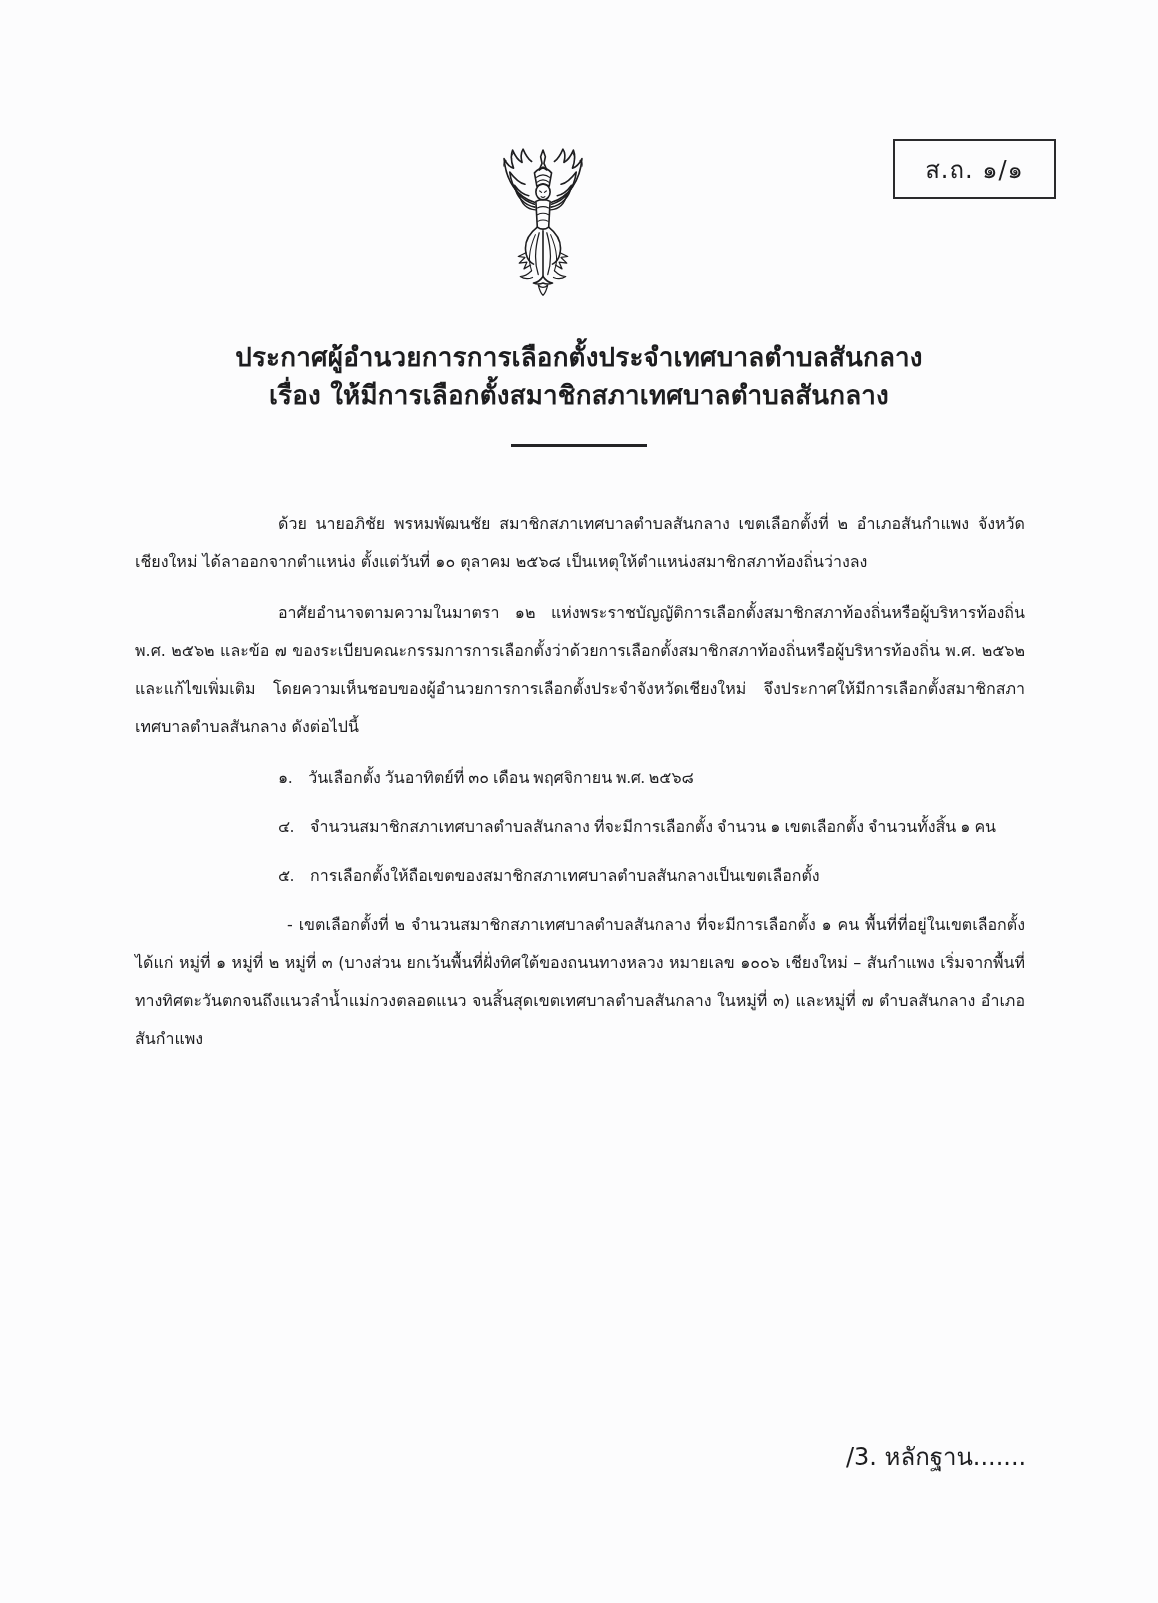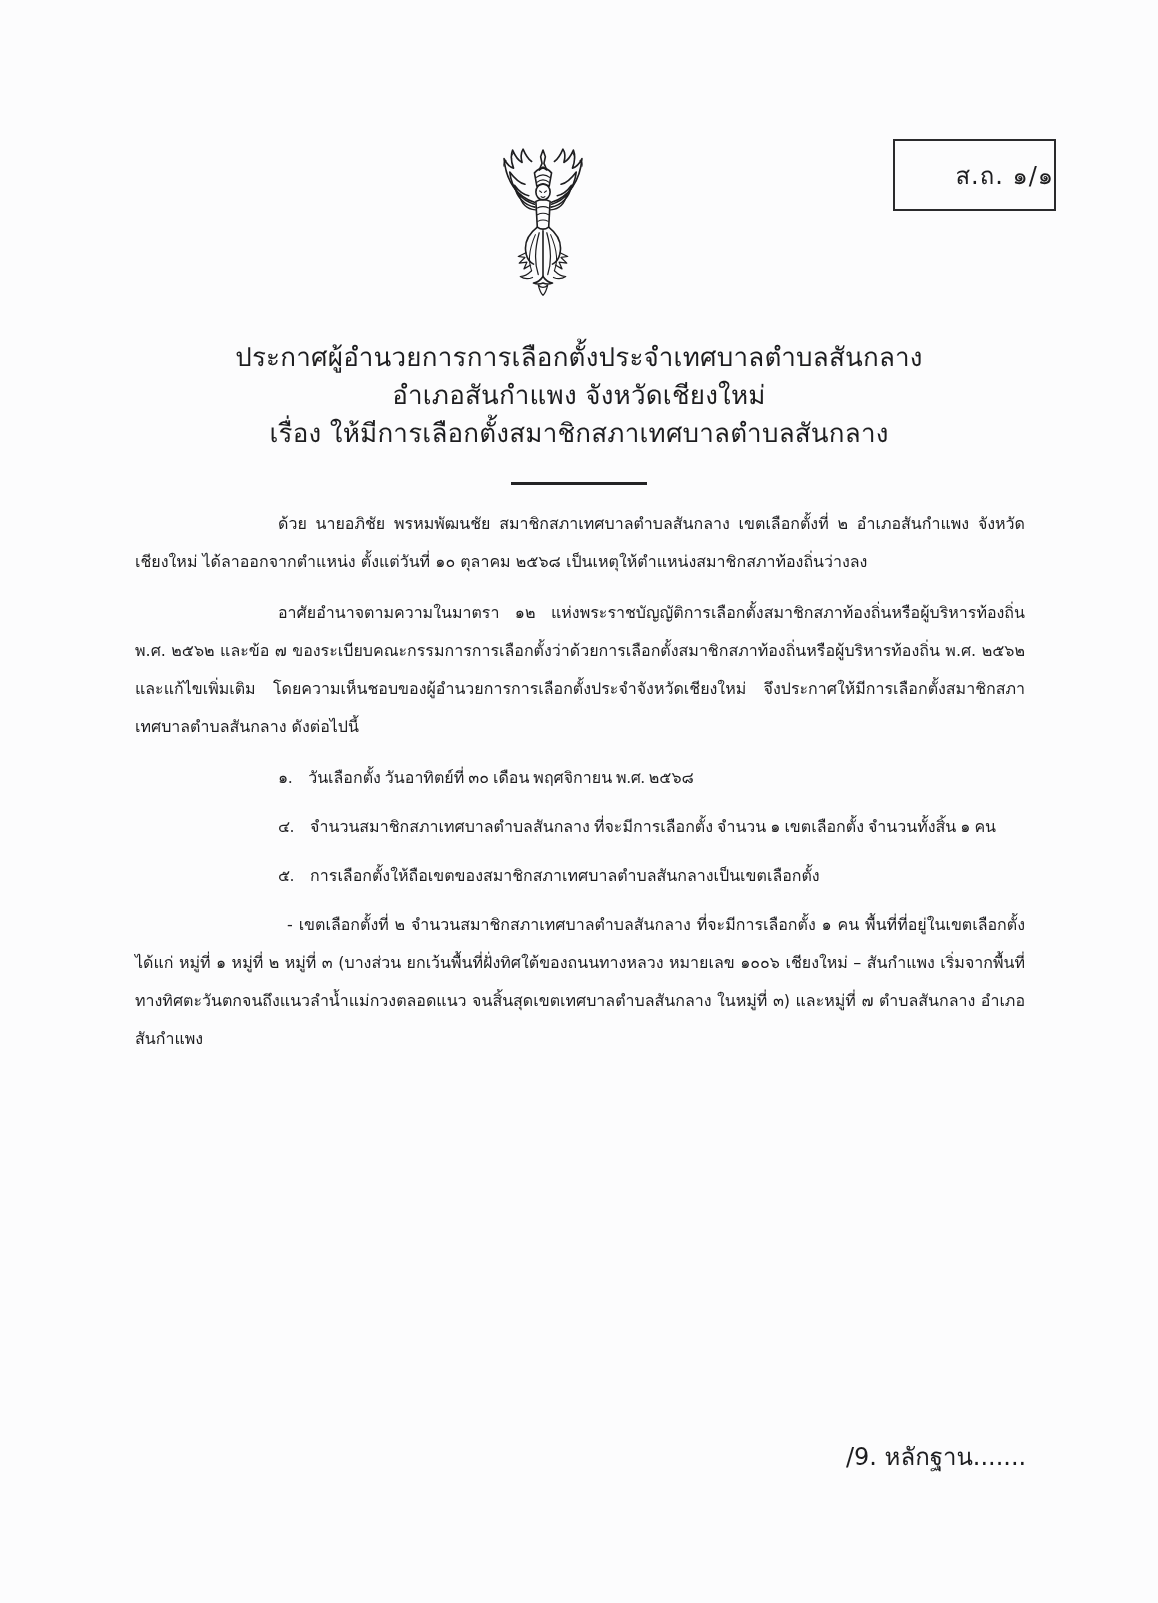--- a/index.html
+++ b/index.html
@@ -15,25 +15,25 @@
     color: #1d1d1f;
     overflow: hidden;
   }
 
   
   .form-code-box {
     position: absolute;
     left: 893px;
     top: 139px;
     width: 163px;
-    height: 72px;
+    height: 60px;
     border: 2px solid #2a2a2c;
     display: flex;
     align-items: center;
-    justify-content: flex-end;
+    justify-content: center;
     font-size: 24px;
     font-weight: 500;
     letter-spacing: 1px;
   }
 
   
   .emblem {
     position: absolute;
     left: 486px;
     top: 142px;
@@ -43,21 +43,21 @@
   .emblem svg { width: 100%; height: 100%; }
 
   
   .title-block {
     position: absolute;
     top: 338px;
     left: 0;
     width: 1158px;
     text-align: center;
     font-size: 26px;
-    font-weight: 400;
+    font-weight: 700;
     line-height: 38px;
     letter-spacing: 0.2px;
   }
   .title-divider {
     width: 136px;
     height: 3px;
     background: #232325;
     margin: 30px 0 0 511px;
   }
 
@@ -135,21 +135,20 @@
       <path d="M52 92 C45 108 44 120 48 130 M68 92 C75 108 76 120 72 130" stroke-width="1.1"></path>
 
       <path d="M60 136 q-4 6 -10 7 q5 2 10 0 q5 2 10 0 q-6 -1 -10 -7"></path>
       <path d="M48 130 q-6 6 -12 6 q6 4 13 1 M72 130 q6 6 12 6 q-6 4 -13 1" stroke-width="1.2"></path>
       <path d="M55 145 q5 5 10 0 q-2 8 -5 11 q-3 -3 -5 -11" stroke-width="1.2"></path>
     </svg>
   </div>
 
   <div class="title-block">
     <div>ประกาศผู้อำนวยการการเลือกตั้งประจำเทศบาลตำบลสันกลาง</div>
-    <div>อำเภอสันกำแพง จังหวัดเชียงใหม่</div>
     <div>เรื่อง ให้มีการเลือกตั้งสมาชิกสภาเทศบาลตำบลสันกลาง</div>
     <div class="title-divider"></div>
   </div>
 
   <div class="body-col">
 
     <p class="para mb-big">ด้วย นายอภิชัย พรหมพัฒนชัย สมาชิกสภาเทศบาลตำบลสันกลาง เขตเลือกตั้งที่ ๒ อำเภอสันกำแพง จังหวัดเชียงใหม่ ได้ลาออกจากตำแหน่ง ตั้งแต่วันที่ ๑๐ ตุลาคม ๒๕๖๘ เป็นเหตุให้ตำแหน่งสมาชิกสภาท้องถิ่นว่างลง</p>
 
     <p class="para mb-big">อาศัยอำนาจตามความในมาตรา ๑๒  แห่งพระราชบัญญัติการเลือกตั้งสมาชิกสภาท้องถิ่นหรือผู้บริหารท้องถิ่น พ.ศ. ๒๕๖๒  และข้อ ๗ ของระเบียบคณะกรรมการการเลือกตั้งว่าด้วยการเลือกตั้งสมาชิกสภาท้องถิ่นหรือผู้บริหารท้องถิ่น พ.ศ. ๒๕๖๒ และแก้ไขเพิ่มเติม โดยความเห็นชอบของผู้อำนวยการการเลือกตั้งประจำจังหวัดเชียงใหม่ จึงประกาศให้มีการเลือกตั้งสมาชิกสภาเทศบาลตำบลสันกลาง ดังต่อไปนี้</p>
 
@@ -165,15 +164,15 @@
 
     <p class="list-item">
       <span class="num">๕.</span><span>การเลือกตั้งให้ถือเขตของสมาชิกสภาเทศบาลตำบลสันกลางเป็นเขตเลือกตั้ง</span>
     </p>
 
 
     <p class="sub-item">- เขตเลือกตั้งที่ ๒ จำนวนสมาชิกสภาเทศบาลตำบลสันกลาง ที่จะมีการเลือกตั้ง ๑ คน พื้นที่ที่อยู่ในเขตเลือกตั้ง ได้แก่ หมู่ที่ ๑ หมู่ที่ ๒ หมู่ที่ ๓ (บางส่วน ยกเว้นพื้นที่ฝั่งทิศใต้ของถนนทางหลวง หมายเลข ๑๐๐๖ เชียงใหม่ – สันกำแพง เริ่มจากพื้นที่ทางทิศตะวันตกจนถึงแนวลำน้ำแม่กวงตลอดแนว จนสิ้นสุดเขตเทศบาลตำบลสันกลาง ในหมู่ที่ ๓) และหมู่ที่ ๗ ตำบลสันกลาง อำเภอสันกำแพง</p>
 
   </div>
 
-  <div class="footer-ref">/9. หลักฐาน.......</div>
+  <div class="footer-ref">/3. หลักฐาน.......</div>
 
 </div>
 
 </body></html>

